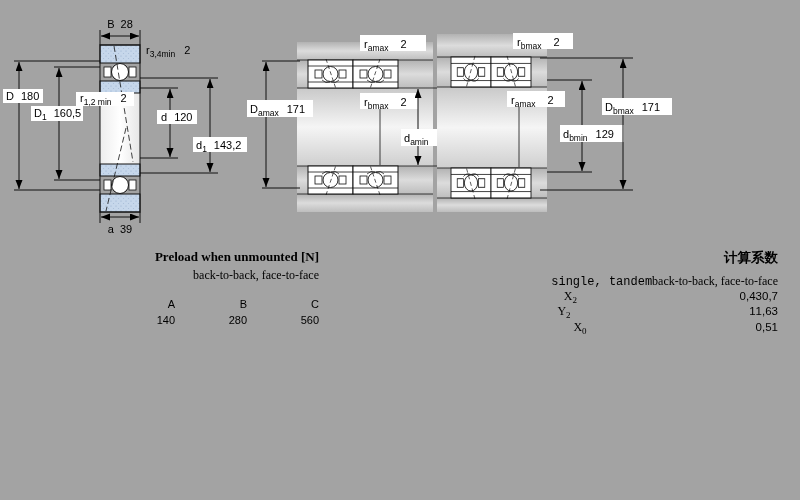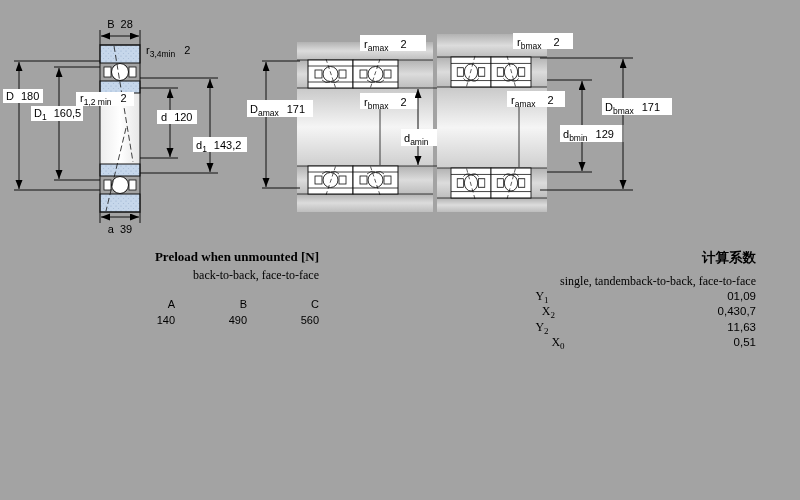--- a/index.html
+++ b/index.html
@@ -10,25 +10,25 @@
   .sub{font-size:8.5px;}
   
   .preload{position:absolute;left:103px;top:249px;}
   .p-title{font-family:"Liberation Serif",serif;font-weight:bold;font-size:13px;}
   .p-sub{font-family:"Liberation Serif",serif;font-size:12px;margin-top:3px;}
   .p-row{margin-top:0;font-size:11px;}
   .p-head{margin-top:15px;}
   .p-vals{margin-top:4px;}
   .p-row span{display:inline-block;width:72px;}
   
-  .factors{position:absolute;left:326px;top:249px;width:430px;}
+  .factors{position:absolute;left:348px;top:249px;width:430px;}
   .f-title{font-weight:bold;font-size:13.5px;}
   .f-head{margin-top:7px;height:15px;font-family:"Liberation Serif",serif;font-size:12px;}
   .f-head .h1{display:inline-block;width:75px;}
-  .f-head .h2{display:inline-block;width:185px;}
+  .f-head .h2{display:inline-block;width:185px;font-family:Liberation Mono, monospace;}
   .f-head .h3{display:inline-block;}
   .frow{height:15.4px;font-size:11.5px;}
   .fsym{display:inline-block;width:75px;font-family:"Liberation Serif",serif;font-size:12px;}
   .fsym sub{font-size:9px;}
   .fv1{display:inline-block;width:185px;}
   .fv2{display:inline-block;}
 </style>
 </head>
 <body>
 
@@ -213,33 +213,30 @@
   </g>
 </svg>
 
 <div class="preload">
   <div class="p-title">Preload when unmounted [N]</div>
   <div class="p-sub">back-to-back, face-to-face</div>
   <div class="p-row p-head">
     <span>A</span><span>B</span><span>C</span>
   </div>
   <div class="p-row p-vals">
-    <span>140</span><span>490</span><span>560</span>
+    <span>140</span><span>280</span><span>560</span>
   </div>
 </div>
 
 <div class="factors">
   <div class="f-title">计算系数</div>
   <div class="f-head">
     <span class="h1"></span><span class="h2">single, tandem</span><span class="h3">back-to-back, face-to-face</span>
   </div>
   <div class="frow">
-    <span class="fsym"><span>Y</span><sub>1</sub></span><span class="fv1">0</span><span class="fv2">1,09</span>
-  </div>
-  <div class="frow">
     <span class="fsym"><span>X</span><sub>2</sub></span><span class="fv1">0,43</span><span class="fv2">0,7</span>
   </div>
   <div class="frow">
     <span class="fsym"><span>Y</span><sub>2</sub></span><span class="fv1">1</span><span class="fv2">1,63</span>
   </div>
   <div class="frow">
     <span class="fsym"><span>X</span><sub>0</sub></span><span class="fv1">0,5</span><span class="fv2">1</span>
   </div>
 </div>
 

